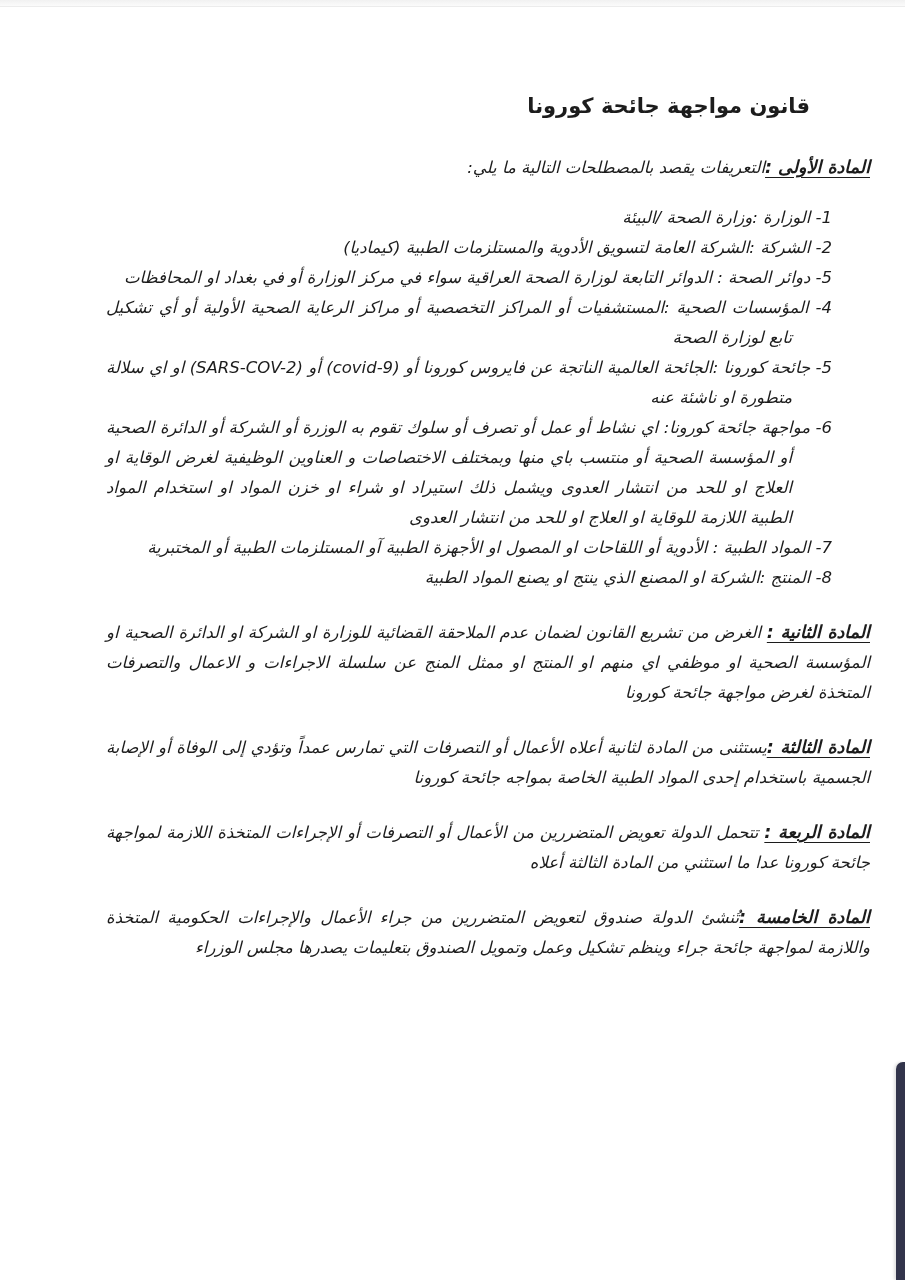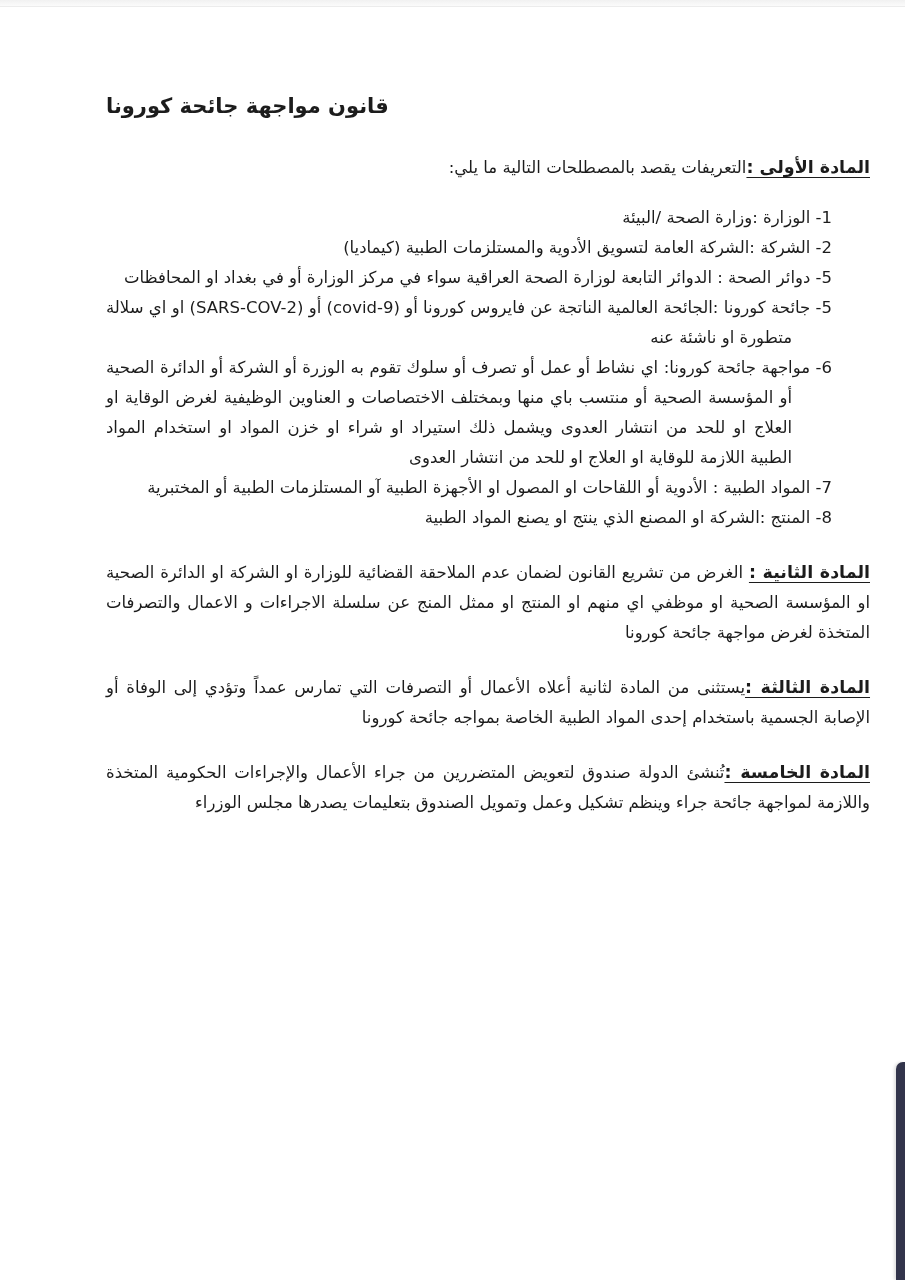--- a/index.html
+++ b/index.html
@@ -34,33 +34,34 @@
   .doc {
     position: absolute;
     top: 0; left: 0;
     width: 905px; height: 1280px;
     box-sizing: border-box;
     padding: 94px 35px 0 106px;
     direction: rtl;
     unicode-bidi: embed;
   }
   .doc-title {
-    text-align: left;
+    text-align: right;
     font-weight: bold;
     font-size: 21px;
     letter-spacing: 0.2px;
     margin: 0 60px 34px 0;
   }
   .article { margin: 0 0 24px 0; }
   .article p {
     margin: 0;
     font-size: 16.5px;
     line-height: 30px;
     text-align: justify;
     text-justify: inter-word;
+    font-style: italic;
   }
   .article-heading {
     font-weight: bold;
     font-size: 17.5px;
     text-decoration: underline;
     text-underline-offset: 4px;
   }
   .definitions { margin: 20px 0 0 0; }
   .def-item {
     margin: 0;
@@ -81,35 +82,39 @@
 
   <h1 class="doc-title">قانون مواجهة جائحة كورونا</h1>
 
   <div class="article">
     <p><span class="article-heading">المادة الأولى :</span><span>التعريفات يقصد بالمصطلحات التالية ما يلي:</span></p>
 
     <div class="definitions">
       <p class="def-item">1- الوزارة :وزارة الصحة /البيئة</p>
       <p class="def-item">2- الشركة :الشركة العامة لتسويق الأدوية والمستلزمات الطبية (كيماديا)</p>
       <p class="def-item">5- دوائر الصحة : الدوائر التابعة لوزارة الصحة العراقية سواء في مركز الوزارة أو في بغداد او المحافظات</p>
+      <p class="def-item">4- المؤسسات الصحية :المستشفيات أو المراكز التخصصية أو مراكز الرعاية الصحية الأولية أو أي تشكيل تابع لوزارة الصحة</p>
       <p class="def-item">5- جائحة كورونا :الجائحة العالمية الناتجة عن فايروس كورونا أو (covid-9) أو (SARS-COV-2) او اي سلالة متطورة  او ناشئة عنه</p>
       <p class="def-item">6- مواجهة جائحة كورونا:  اي نشاط أو عمل أو تصرف أو سلوك تقوم به الوزرة أو الشركة أو الدائرة الصحية أو المؤسسة الصحية أو منتسب باي منها وبمختلف الاختصاصات و العناوين الوظيفية لغرض الوقاية او العلاج او للحد من انتشار العدوى ويشمل ذلك استيراد او شراء  او خزن المواد او استخدام المواد  الطبية اللازمة للوقاية او العلاج او للحد من انتشار العدوى</p>
       <p class="def-item">7- المواد الطبية : الأدوية أو  اللقاحات او المصول او الأجهزة الطبية آو المستلزمات الطبية أو المختبرية</p>
       <p class="def-item">8- المنتج :الشركة او المصنع الذي ينتج او يصنع المواد الطبية</p>
     </div>
   </div>
 
   <div class="article">
     <p><span class="article-heading">المادة الثانية :</span><span> الغرض من تشريع القانون  لضمان عدم الملاحقة القضائية  للوزارة او الشركة او الدائرة الصحية او المؤسسة الصحية او موظفي اي منهم او  المنتج او ممثل المنج عن سلسلة الاجراءات و الاعمال والتصرفات المتخذة  لغرض مواجهة جائحة كورونا</span></p>
   </div>
 
   <div class="article">
     <p><span class="article-heading">المادة الثالثة :</span><span>يستثنى من المادة لثانية أعلاه الأعمال أو التصرفات التي تمارس عمداً وتؤدي إلى الوفاة أو الإصابة الجسمية باستخدام إحدى المواد  الطبية الخاصة بمواجه جائحة كورونا</span></p>
   </div>
 
+  <div class="article">
+    <p><span class="article-heading">المادة الربعة :</span><span> تتحمل الدولة تعويض المتضررين من الأعمال أو التصرفات  أو الإجراءات المتخذة  اللازمة لمواجهة جائحة كورونا  عدا ما استثني من  المادة الثالثة أعلاه</span></p>
+  </div>
 
   <div class="article">
     <p><span class="article-heading">المادة الخامسة :</span><span>تُنشئ الدولة صندوق لتعويض المتضررين من جراء الأعمال والإجراءات الحكومية  المتخذة واللازمة لمواجهة جائحة جراء وينظم تشكيل وعمل وتمويل الصندوق بتعليمات يصدرها مجلس الوزراء</span></p>
   </div>
 
 
 </div>
 
 <div class="right-edge-strip"></div>
 

